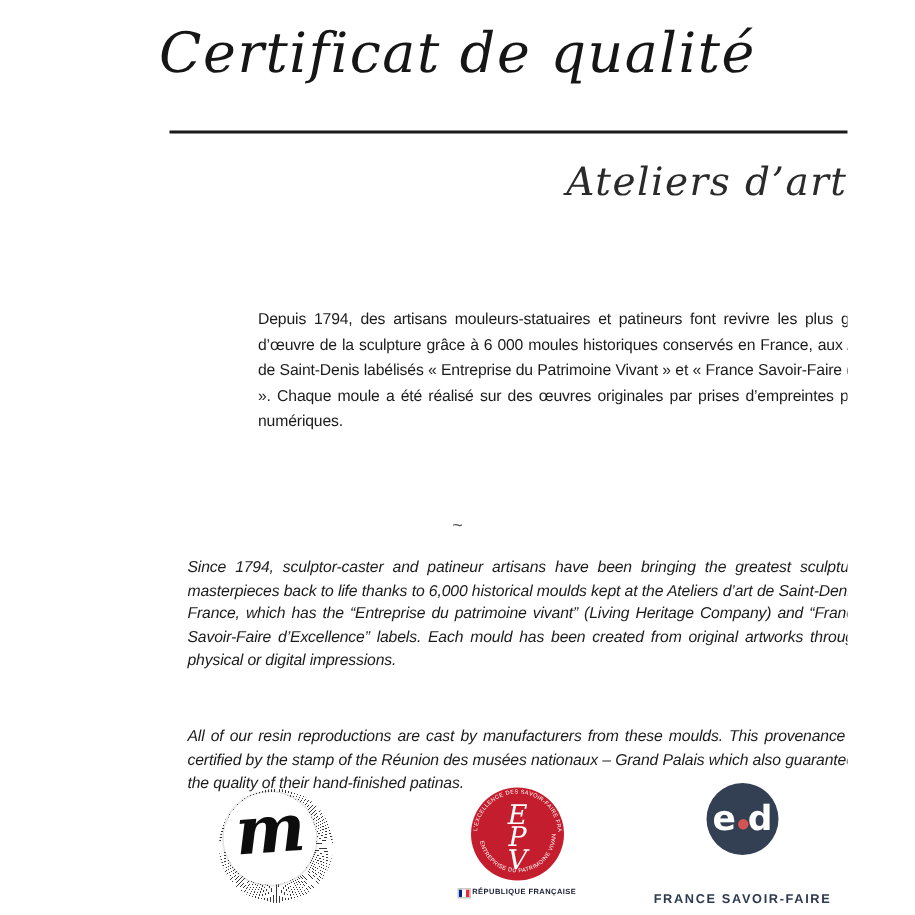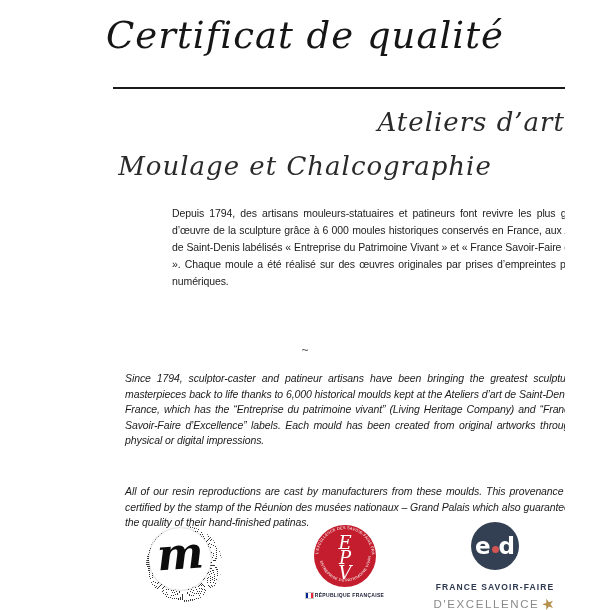--- a/index.html
+++ b/index.html
@@ -154,21 +154,21 @@
     line-height: 1;
     color: #ffffff;
   }
   .ed-dot {
     width: 7px; height: 7px;
     border-radius: 50%;
     background: #d45454;
     margin: 6px 0 0 1px;
   }
   .ed-line1 {
-    margin-top: 12px;
+    margin-top: 24px;
     font-size: 8.5px;
     font-weight: bold;
     letter-spacing: 1.1px;
     color: #2e3950;
     white-space: nowrap;
   }
   .ed-line2 {
     margin-top: 2px;
     font-size: 11.5px;
     letter-spacing: 1.6px;
@@ -186,21 +186,20 @@
 </head>
 <body>
 
 <div class="page">
 
   <div class="cert-title">Certificat de qualité</div>
 
   <div class="divider"></div>
 
   <div class="subtitle subtitle-1">Ateliers d’art</div>
-  <div class="subtitle subtitle-2">Moulage et Chalcographie</div>
 
   <p class="para para-fr p1">Depuis 1794, des artisans mouleurs-statuaires et patineurs font revivre les plus grands chefs d’œuvre de la sculpture grâce à 6 000 moules historiques conservés en France, aux Ateliers d’art de Saint-Denis labélisés « Entreprise du Patrimoine Vivant » et « France Savoir-Faire d’Excellence ». Chaque moule a été réalisé sur des œuvres originales par prises d’empreintes physiques ou numériques.</p>
 
   <div class="tilde">~</div>
 
   <p class="para para-en p3">Since 1794, sculptor-caster and patineur artisans have been bringing the greatest sculpture masterpieces back to life thanks to 6,000 historical moulds kept at the Ateliers d’art de Saint-Denis, France, which has the “Entreprise du patrimoine vivant” (Living Heritage Company) and “France Savoir-Faire d’Excellence” labels. Each mould has been created from original artworks through physical or digital impressions.</p>
   <p class="para para-en p4">All of our resin reproductions are cast by manufacturers from these moulds. This provenance is certified by the stamp of the Réunion des musées nationaux – Grand Palais which also guarantees the quality of their hand-finished patinas.</p>
 
   <div class="rmn">
     <div class="rmn-burst"></div>

